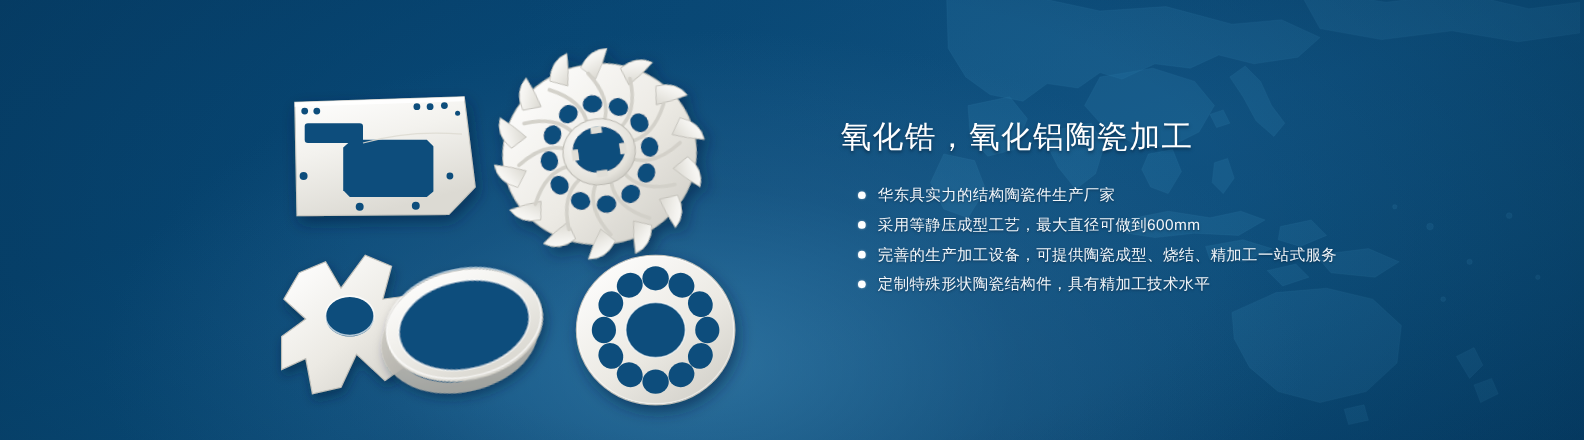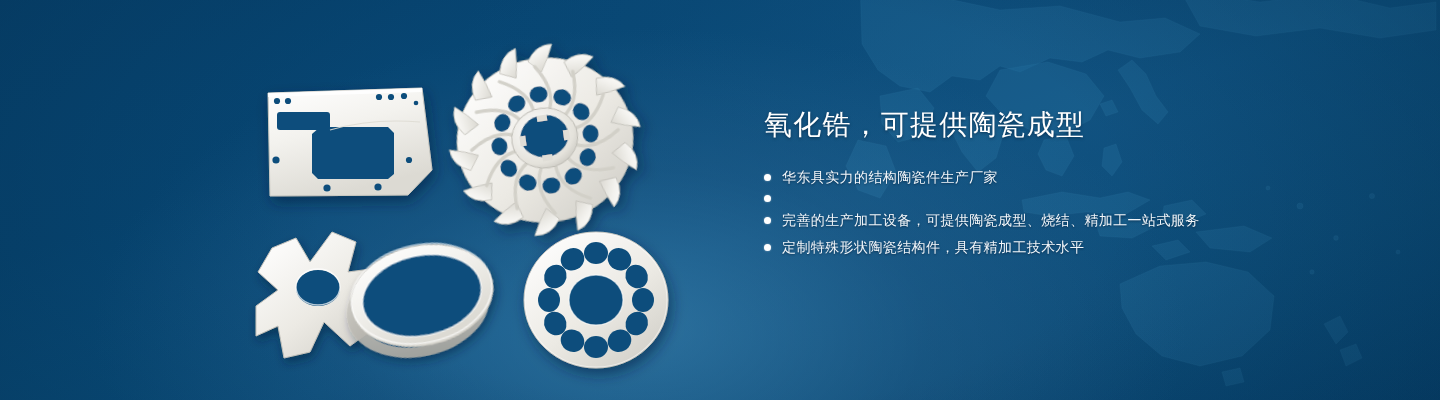--- a/index.html
+++ b/index.html
@@ -46,21 +46,21 @@
   .headline{
     color:#ffffff;
     font-size:28px;
     line-height:34px;
     letter-spacing:1.2px;
     font-weight:400;
     margin:0 0 26px 0;
     text-shadow:0 1px 3px rgba(0,20,40,.55);
     white-space:nowrap;
   }
-  .bullets{list-style:none;margin:0;padding:0;}
+  .bullets{list-style:none;margin:16px;padding:0;}
   .bullet{
     display:flex;align-items:center;
     margin:0 0 9px 0;
     white-space:nowrap;
   }
   .bullet:last-child{margin-bottom:0;}
   .dot{
     width:7px;height:7px;border-radius:50%;
     background:#ffffff;
     flex:0 0 auto;
@@ -282,29 +282,30 @@
           <ellipse cx="0" cy="-47" rx="12" ry="11" transform="rotate(270)"></ellipse>
           <ellipse cx="0" cy="-47" rx="12" ry="11" transform="rotate(300)"></ellipse>
           <ellipse cx="0" cy="-47" rx="12" ry="11" transform="rotate(330)"></ellipse>
         </g>
         <ellipse cx="0" cy="0" rx="71" ry="67" fill="none" stroke="#ffffff" stroke-width="1.2" opacity=".5"></ellipse>
       </g>
     </svg>
   </div>
 
   <div class="copy">
-    <h1 class="headline">氧化锆，可提供陶瓷成型</h1>
+    <h1 class="headline">氧化锆，氧化铝陶瓷加工</h1>
 
     <ul class="bullets">
       <li class="bullet">
         <span class="dot"></span>
         <span class="btext">华东具实力的结构陶瓷件生产厂家</span>
       </li>
       <li class="bullet">
         <span class="dot"></span>
+        <span class="btext">采用等静压成型工艺，最大直径可做到600mm</span>
       </li>
       <li class="bullet">
         <span class="dot"></span>
         <span class="btext">完善的生产加工设备，可提供陶瓷成型、烧结、精加工一站式服务</span>
       </li>
       <li class="bullet">
         <span class="dot"></span>
         <span class="btext">定制特殊形状陶瓷结构件，具有精加工技术水平</span>
       </li>
     </ul>

